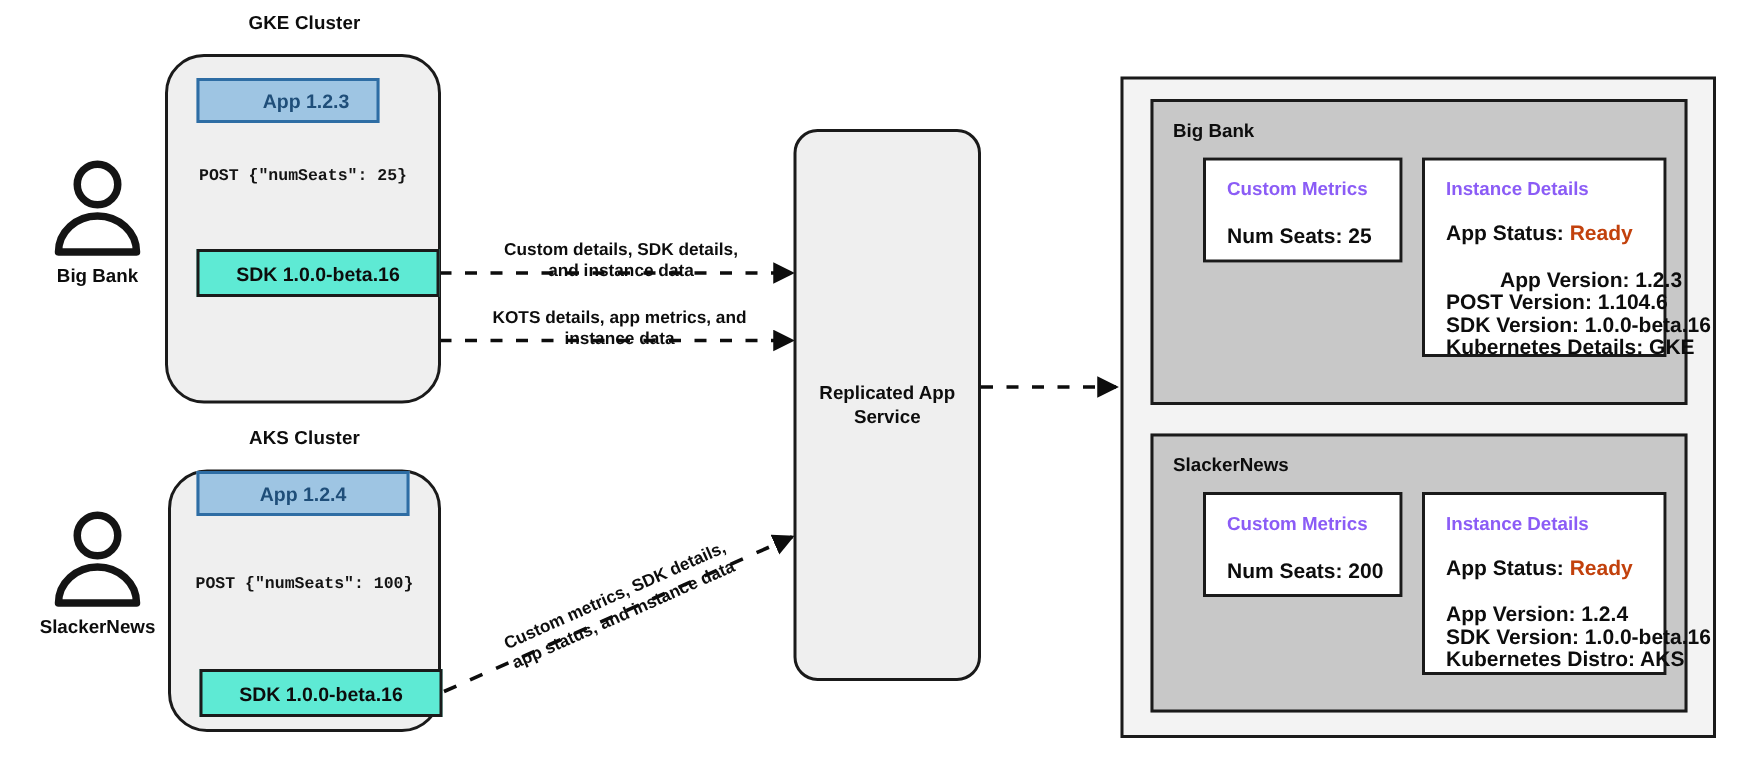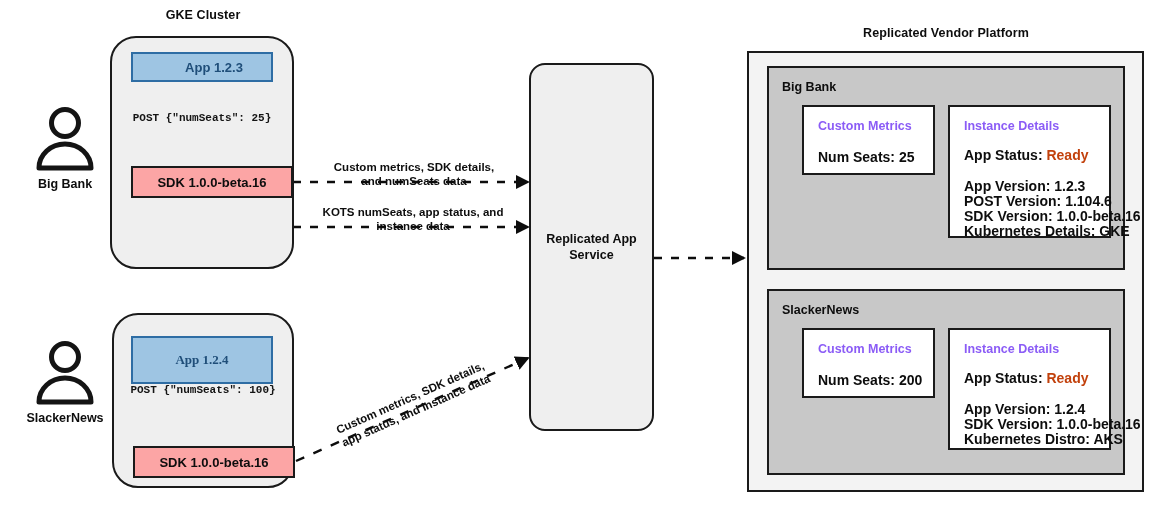--- a/index.html
+++ b/index.html
@@ -50,21 +50,21 @@
     display: flex;
     align-items: center;
     justify-content: center;
     font-size: 13px;
     font-weight: bold;
     color: #1f4e79;
   }
 
   
   .comp-box {
-    background: #fca5a5;
+    background: #5eead4;
     border: 2.2px solid #1a1a1a;
     box-sizing: border-box;
     display: flex;
     align-items: center;
     justify-content: center;
     font-size: 13px;
     font-weight: bold;
     color: #0d0d0d;
   }
 
@@ -168,81 +168,81 @@
 
     <line x1="202" y1="360" x2="202" y2="447" stroke="#0d0d0d" stroke-width="2.4" stroke-dasharray="7,7" marker-end="url(#ah)"></line>
 
     <line x1="296" y1="461" x2="528" y2="358" stroke="#0d0d0d" stroke-width="2.4" stroke-dasharray="9,10" marker-end="url(#ah)"></line>
 
     <line x1="654" y1="258" x2="744" y2="258" stroke="#0d0d0d" stroke-width="2.4" stroke-dasharray="8,9" marker-end="url(#ah)"></line>
   </svg>
 
   <div class="abs title" style="left:110px;top:8px;width:186px;">GKE Cluster</div>
 
-
-  <div class="abs title" style="left:748px;top:26px;width:396px;">Replicated Vendor Platform</div>
+  <div class="abs title" style="left:110px;top:285px;width:186px;">AKS Cluster</div>
+
 
   <div class="abs" style="left:22px;top:106px;width:86px;height:90px;">
     <svg width="86" height="66">
       <circle cx="43" cy="17" r="13.5" fill="none" stroke="#141414" stroke-width="5"></circle>
       <path d="M17,62 a26,24 0 0 1 52,0 z" fill="none" stroke="#141414" stroke-width="5" stroke-linejoin="round"></path>
     </svg>
     <div class="user-label" style="margin-top:5px;">Big Bank</div>
   </div>
 
   <div class="abs" style="left:8px;top:340px;width:114px;height:90px;">
     <svg width="114" height="66">
       <circle cx="57" cy="17" r="13.5" fill="none" stroke="#141414" stroke-width="5"></circle>
       <path d="M31,62 a26,24 0 0 1 52,0 z" fill="none" stroke="#141414" stroke-width="5" stroke-linejoin="round"></path>
     </svg>
     <div class="user-label" style="margin-top:5px;">SlackerNews</div>
   </div>
 
   <div class="abs cluster" style="left:110px;top:36px;width:184px;height:233px;"></div>
 
-  <div class="abs app-box" style="left:131px;top:52px;width:142px;height:30px;padding-left:24px;">App 1.2.3</div>
+  <div class="abs app-box" style="left:131px;top:52px;width:122px;height:30px;padding-left:24px;">App 1.2.3</div>
 
   <div class="abs post-label" style="left:114px;top:112px;width:176px;">POST {"numSeats": 25}</div>
 
   <div class="abs comp-box" style="left:131px;top:166px;width:162px;height:32px;">SDK 1.0.0-beta.16</div>
 
 
   <div class="abs cluster" style="left:112px;top:313px;width:182px;height:175px;"></div>
 
-  <div class="abs app-box" style="left:131px;top:336px;width:142px;height:48px;font-family:Liberation Serif, serif;">App 1.2.4</div>
+  <div class="abs app-box" style="left:131px;top:314px;width:142px;height:30px;">App 1.2.4</div>
 
   <div class="abs post-label" style="left:112px;top:384px;width:182px;">POST {"numSeats": 100}</div>
 
   <div class="abs comp-box" style="left:133px;top:446px;width:162px;height:32px;">SDK 1.0.0-beta.16</div>
 
-  <div class="abs arrow-label" style="left:333px;top:160px;width:162px;">Custom metrics, SDK details, and numSeats data</div>
-
-  <div class="abs arrow-label" style="left:315px;top:205px;width:196px;">KOTS numSeats, app status, and instance data</div>
+  <div class="abs arrow-label" style="left:333px;top:160px;width:162px;">Custom details, SDK details, and instance data</div>
+
+  <div class="abs arrow-label" style="left:315px;top:205px;width:196px;">KOTS details, app metrics, and instance data</div>
 
   <div class="abs arrow-label" style="left:330px;top:390px;width:166px;transform:rotate(-24deg);transform-origin:50% 50%;">Custom metrics, SDK details, app status, and instance data</div>
 
-  <div class="abs service-box" style="left:529px;top:63px;width:125px;height:368px;padding:0 12px;">Replicated App Service</div>
+  <div class="abs service-box" style="left:529px;top:86px;width:125px;height:368px;padding:0 12px;">Replicated App Service</div>
 
   <div class="abs platform-outer" style="left:747px;top:51px;width:397px;height:441px;"></div>
 
   <div class="abs tenant-box" style="left:767px;top:66px;width:358px;height:204px;">
     <div class="tenant-name" style="left:13px;top:12px;">Big Bank</div>
 
     <div class="panel" style="left:33px;top:37px;width:133px;height:70px;">
       <div class="panel-head">Custom Metrics</div>
       <div class="panel-line" style="top:42px;">Num Seats: 25</div>
     </div>
 
     <div class="panel" style="left:179px;top:37px;width:163px;height:133px;">
       <div class="panel-head">Instance Details</div>
       <div class="panel-line" style="top:40px;">
         <span>App Status:</span>
         <span class="ready">Ready</span>
       </div>
-      <div class="panel-line" style="top:71px;">App Version: 1.2.3</div>
+      <div class="panel-line" style="top:71px;margin-left:36px;">App Version: 1.2.3</div>
       <div class="panel-line" style="top:86px;">POST Version: 1.104.6</div>
       <div class="panel-line" style="top:101px;">SDK Version: 1.0.0-beta.16</div>
       <div class="panel-line" style="top:116px;">Kubernetes Details: GKE</div>
     </div>
   </div>
 
   <div class="abs tenant-box" style="left:767px;top:289px;width:358px;height:186px;">
     <div class="tenant-name" style="left:13px;top:12px;">SlackerNews</div>
 
     <div class="panel" style="left:33px;top:37px;width:133px;height:70px;">

